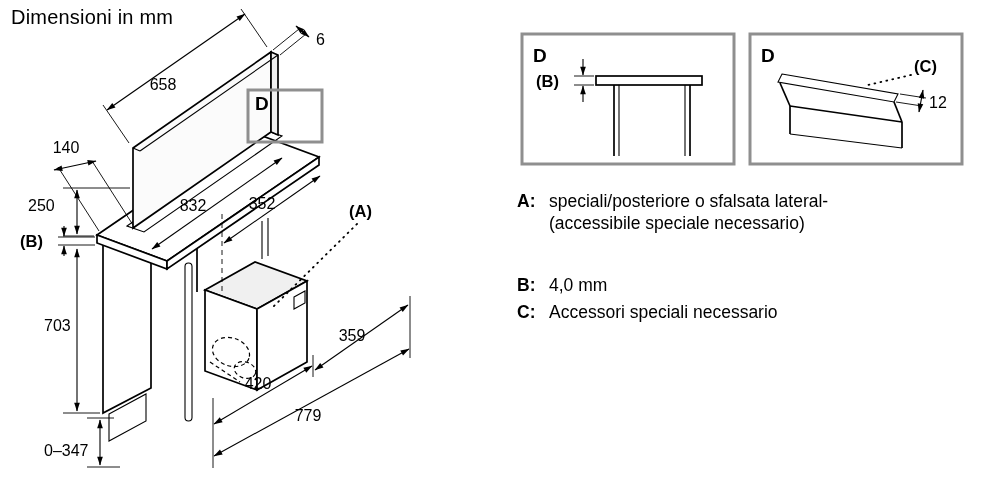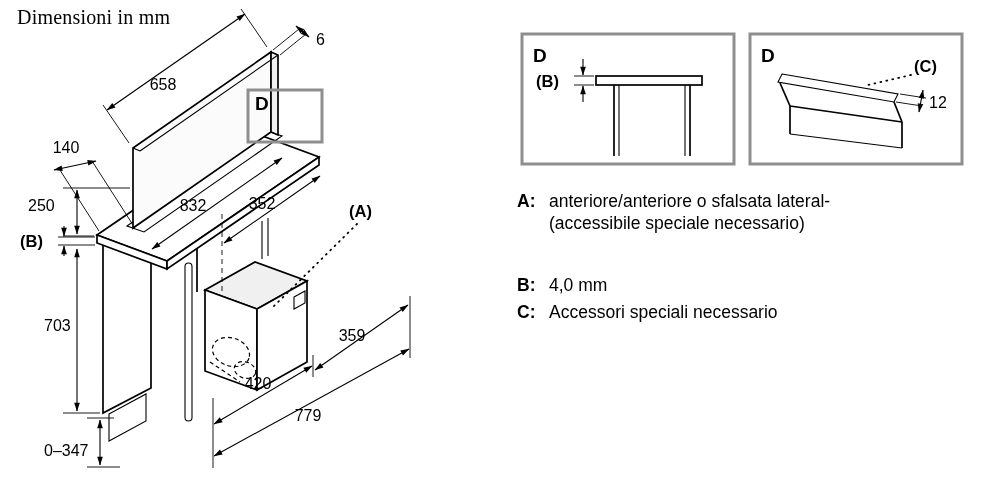--- a/index.html
+++ b/index.html
@@ -1,19 +1,19 @@
 <!DOCTYPE html>
 <html><head>
 <meta charset="utf-8">
 <style>
   * { margin:0; padding:0; box-sizing:border-box; }
   html,body { width:1000px; height:500px; background:#fff; color:#000;
               font-family:"Liberation Sans", sans-serif; }
   .stage { position:relative; width:1000px; height:500px; overflow:hidden; background:#fff; }
-  .title { position:absolute; left:17px; top:6px; font-size:20px; letter-spacing:.2px;font-family:Liberation Serif, serif; }
+  .title { position:absolute; left:11px; top:6px; font-size:20px; letter-spacing:.2px; }
   .main-svg   { position:absolute; left:0;   top:0; }
   .detail-svg-b { position:absolute; left:520px; top:32px; }
   .detail-svg-c { position:absolute; left:748px; top:32px; }
   .legend { position:absolute; left:517px; top:190px; width:466px; font-size:17.5px; line-height:22px; }
   .legend-item { display:grid; grid-template-columns:32px 1fr; }
   .legend-item.b { margin-top:40px; }
   .legend-item.c { margin-top:5px; }
   .legend-key { font-weight:bold; }
 
   svg text { font-family:"Liberation Sans", sans-serif; font-size:16px; fill:#000; }
@@ -209,21 +209,21 @@
       <line class="ln thin" x1="148" y1="70" x2="174" y2="74"></line>
       <line class="ln" x1="175" y1="58" x2="171" y2="80" marker-start="url(#ma)" marker-end="url(#ma)"></line>
       <text x="181" y="76">12</text>
     </g>
   </svg>
 
   <div class="legend">
     <div class="legend-item a">
       <span class="legend-key">A:</span>
       <span class="legend-text">
-        <div>anteriore/anteriore o sfalsata lateral-</div>
+        <div>speciali/posteriore o sfalsata lateral-</div>
         <div>(accessibile speciale necessario)</div>
       </span>
     </div>
     <div class="legend-item b">
       <span class="legend-key">B:</span>
       <span class="legend-text">4,0 mm</span>
     </div>
     <div class="legend-item c">
       <span class="legend-key">C:</span>
       <span class="legend-text">Accessori speciali necessario</span>

